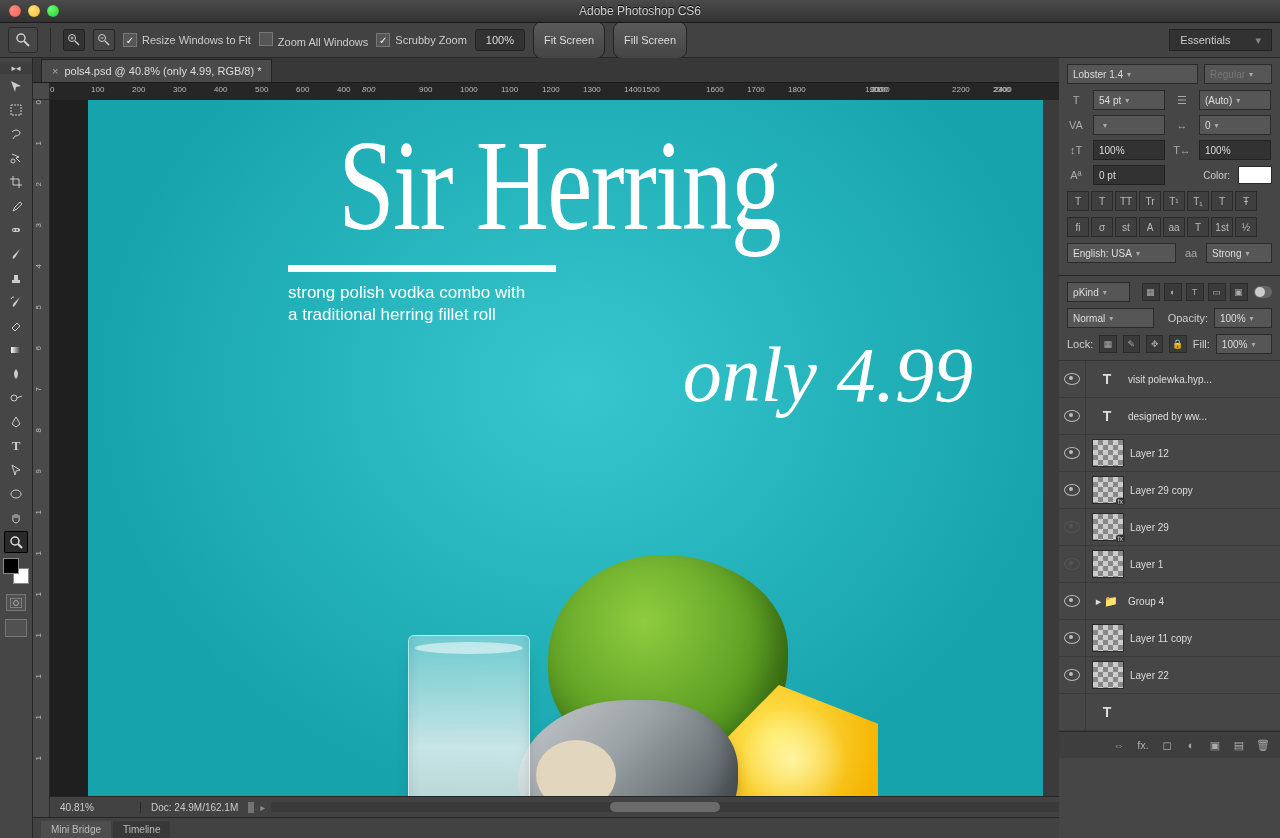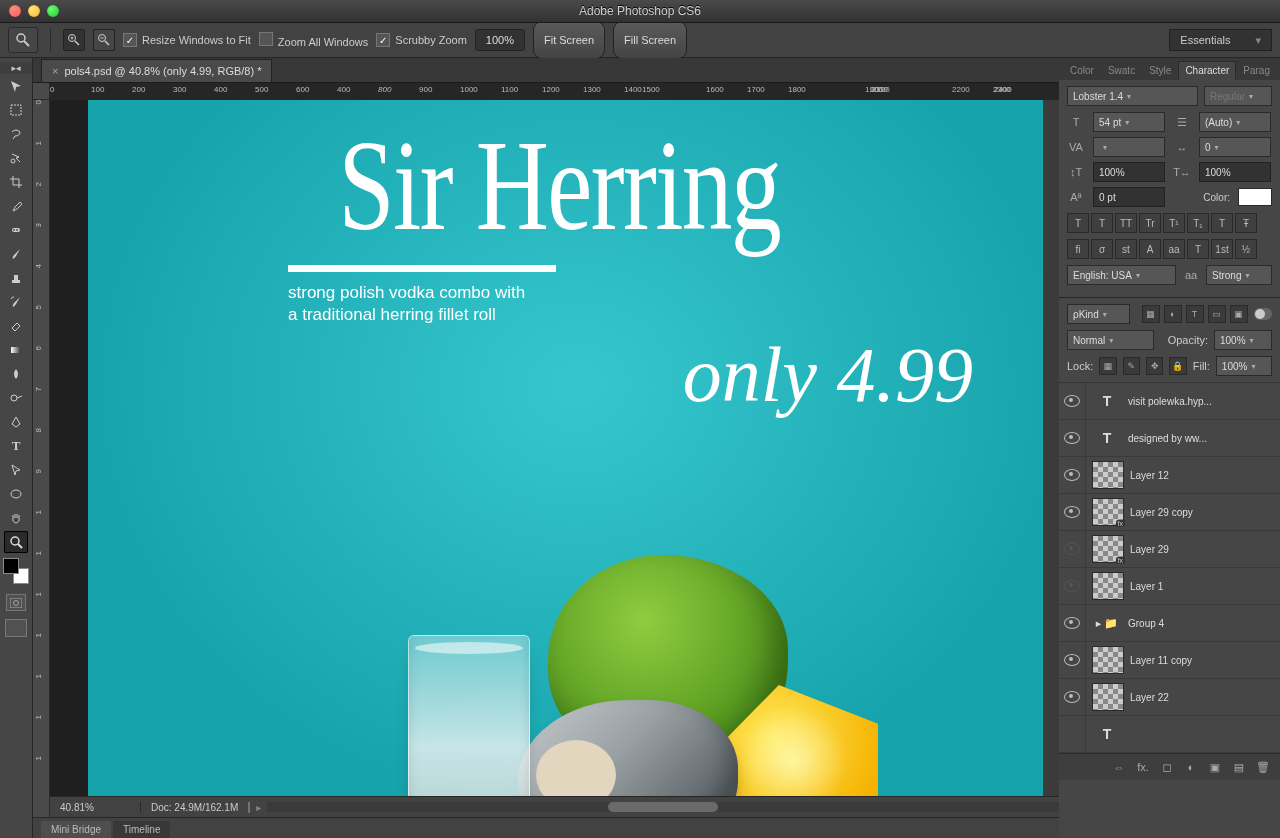--- a/index.html
+++ b/index.html
@@ -61,21 +61,21 @@
 .glass::before{content:"";position:absolute;top:6px;left:6px;right:6px;height:12px;border-radius:50%;background:rgba(255,255,255,.55)}
 .lettuce{position:absolute;left:170px;top:35px;width:240px;height:220px;background:radial-gradient(circle at 40% 30%,#8fcc3f,#4e921b 70%);border-radius:50% 55% 45% 60%/50% 45% 55% 50%;box-shadow:inset -15px -20px 30px rgba(0,0,0,.3)}
 .herring{position:absolute;left:140px;top:180px;width:220px;height:150px;background:linear-gradient(135deg,#c7ccce 0%,#9ba2a5 40%,#5c6469 80%);border-radius:55% 45% 50% 50%/60% 50% 50% 50%;box-shadow:0 10px 18px -6px rgba(0,0,0,.4),inset -10px -15px 20px rgba(0,0,0,.25)}
 .herring::after{content:"";position:absolute;left:18px;top:40px;width:80px;height:70px;background:#e2d6bf;border-radius:50%}
 .lemon{position:absolute;left:340px;top:165px;width:160px;height:155px;background:radial-gradient(circle at 35% 35%,#ffe95a,#f5b300 75%);clip-path:polygon(15% 100%,0 40%,38% 0,100% 25%,100% 100%);box-shadow:0 8px 14px -5px rgba(0,0,0,.35)}
 .lemon::after{content:"";position:absolute;left:20px;top:20px;right:30px;bottom:25px;background:radial-gradient(circle,rgba(255,255,200,.7),transparent 70%)}
 
 .v-scroll{width:16px;background:#3b3b3b}
 .status-bar{height:20px;background:#424242;display:flex;align-items:center;font-size:10px;color:#ccc;border-top:1px solid #262626}
 .status-bar .zoom{width:80px;padding-left:10px;border-right:1px solid #2a2a2a}
-.status-bar .doc{padding:0 10px;border-right:2px solid #737373}
+.status-bar .doc{padding:0 10px;border-right:6px solid #737373}
 .h-scroll{flex:1;background:#3a3a3a;display:flex;align-items:center;justify-content:center}
 .h-thumb{width:110px;height:10px;background:#6a6a6a;border-radius:5px}
 .bottom-tabs{height:22px;background:#424242;display:flex;align-items:center;padding-left:8px;gap:2px;border-top:1px solid #262626}
 .btab{padding:3px 10px;background:#383838;font-size:10px;color:#bbb}
 .btab:first-child{background:#4e4e4e}
 
 
 .panels{width:221px;background:#464646;display:flex;flex-direction:column}
 .panel-group{border-bottom:1px solid #262626}
 .panel-tabs{height:22px;display:flex;align-items:flex-end;background:#383838;padding-left:4px}
@@ -304,21 +304,21 @@
       <div class="ruler-corner"></div>
       <div class="ruler-h" id="ruler-h">
           <span style="left: 0px;">0</span>
           <span style="left: 41px;">100</span>
           <span style="left: 82px;">200</span>
           <span style="left: 123px;">300</span>
           <span style="left: 164px;">400</span>
           <span style="left: 205px;">500</span>
           <span style="left: 246px;">600</span>
           <span style="left: 287px;">400</span>
-          <span style="left: 328px; font-style: italic;">800</span>
+          <span style="left: 312px; font-style: italic;">800</span>
           <span style="left: 369px;">900</span>
           <span style="left: 410px;">1000</span>
           <span style="left: 451px;">1100</span>
           <span style="left: 492px;">1200</span>
           <span style="left: 533px;">1300</span>
           <span style="left: 574px;">1400</span>
           <span style="left: 592px;">1500</span>
           <span style="left: 656px;">1600</span>
           <span style="left: 697px;">1700</span>
           <span style="left: 738px;">1800</span>
@@ -384,28 +384,20 @@
     </div>
     <div class="bottom-tabs">
       <div class="btab">Mini Bridge</div>
       <div class="btab">Timeline</div>
     </div>
   </div>
 
   <div class="panels">
 
     <div class="panel-group">
-      <div class="panel-tabs">
-        <div class="ptab">Color</div>
-        <div class="ptab">Swatc</div>
-        <div class="ptab">Style</div>
-        <div class="ptab active">Character</div>
-        <div class="ptab">Parag</div>
-        <div class="ptab menu">▾≡</div>
-      </div>
       <div class="panel-body">
         <div class="row">
           <div class="field dropdown" style="flex:1">Lobster 1.4</div>
           <div class="field dropdown" style="width:56px;color:#777">Regular</div>
         </div>
         <div class="metric-row">
           <span class="icon-lbl">T</span>
           <div class="field dropdown" style="width:60px">54 pt</div>
           <span class="icon-lbl">☰</span>
           <div class="field dropdown" style="width:60px">(Auto)</div>

